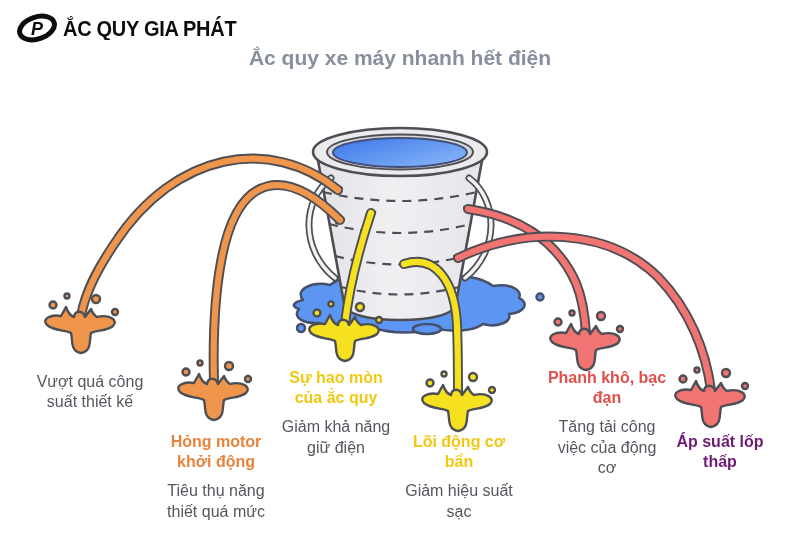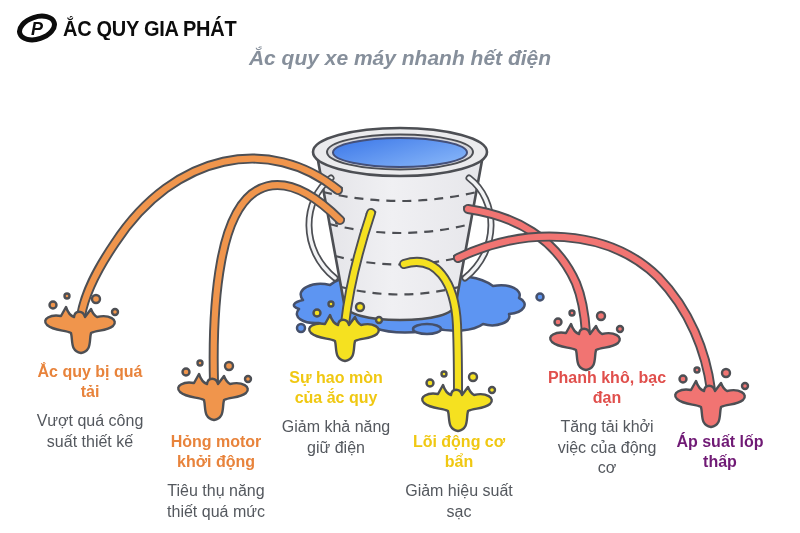--- a/index.html
+++ b/index.html
@@ -6,21 +6,21 @@
   .stage{
     position:relative;width:800px;height:533px;background:#ffffff;overflow:hidden;
     font-family:"Liberation Sans","DejaVu Sans",sans-serif;
   }
   
   .logo{position:absolute;top:10px;left:16px;display:flex;align-items:center;gap:5px;}
   .logo-icon{display:inline-flex;}
   .logo-text{font-size:20px;font-weight:800;color:#0c0c0c;letter-spacing:-0.3px;transform:scaleY(1.08);}
   .title{
     position:absolute;left:0;right:0;top:46px;margin:0;text-align:center;
-    font-size:21px;font-weight:700;color:#868f9b;font-style:italic;
+    font-size:21px;font-weight:700;color:#868f9b;
   }
   
   .art{position:absolute;left:0;top:0;width:800px;height:533px;}
   
   .cause{position:absolute;display:flex;flex-direction:column;align-items:center;text-align:center;}
   .cause-title{font-size:16px;font-weight:700;line-height:1.22;}
   .cause-desc{margin-top:10px;font-size:16px;line-height:1.28;color:#54585e;}
   .orange .cause-title{color:#e8833b;}
   .yellow .cause-title{color:#f0c812;}
   .red    .cause-title{color:#e04f4c;}
@@ -147,36 +147,35 @@
 
     <use href="#splash" x="0" y="0" transform="translate(81 323)" fill="#f0954c"></use>
     <use href="#splash" transform="translate(214 390)" fill="#f0954c"></use>
     <use href="#splash" transform="translate(345 331)" fill="#f5e120"></use>
     <use href="#splash" transform="translate(458 401)" fill="#f5e120"></use>
     <use href="#splash" transform="translate(586 340)" fill="#f17472"></use>
     <use href="#splash" transform="translate(711 397)" fill="#f17472"></use>
   </svg>
 
   <div class="cause c1 orange">
-    <div class="cause-title" style="color: rgb(232, 131, 59);">Ắc quy bị quá tải</div>
     <div class="cause-desc">Vượt quá công suất thiết kế</div>
   </div>
   <div class="cause c2 orange">
     <div class="cause-title" style="color: rgb(232, 131, 59);">Hỏng motor khởi động</div>
     <div class="cause-desc">Tiêu thụ năng thiết quá mức</div>
   </div>
   <div class="cause c4 yellow">
     <div class="cause-title" style="color: rgb(240, 200, 18);">Lõi động cơ bẩn</div>
     <div class="cause-desc">Giảm hiệu suất sạc</div>
   </div>
   <div class="cause c3 yellow">
     <div class="cause-title" style="color: rgb(240, 200, 18);">Sự hao mòn của ắc quy</div>
     <div class="cause-desc">Giảm khả năng giữ điện</div>
   </div>
   <div class="cause c5 red">
     <div class="cause-title" style="color: rgb(224, 79, 76);">Phanh khô, bạc đạn</div>
-    <div class="cause-desc">Tăng tải khởi việc của động cơ</div>
+    <div class="cause-desc">Tăng tải công việc của động cơ</div>
   </div>
   <div class="cause c6 red">
     <div class="cause-title" style="color: #701a75;">Áp suất lốp thấp</div>
   </div>
 
 </div>
 
 </body></html>

